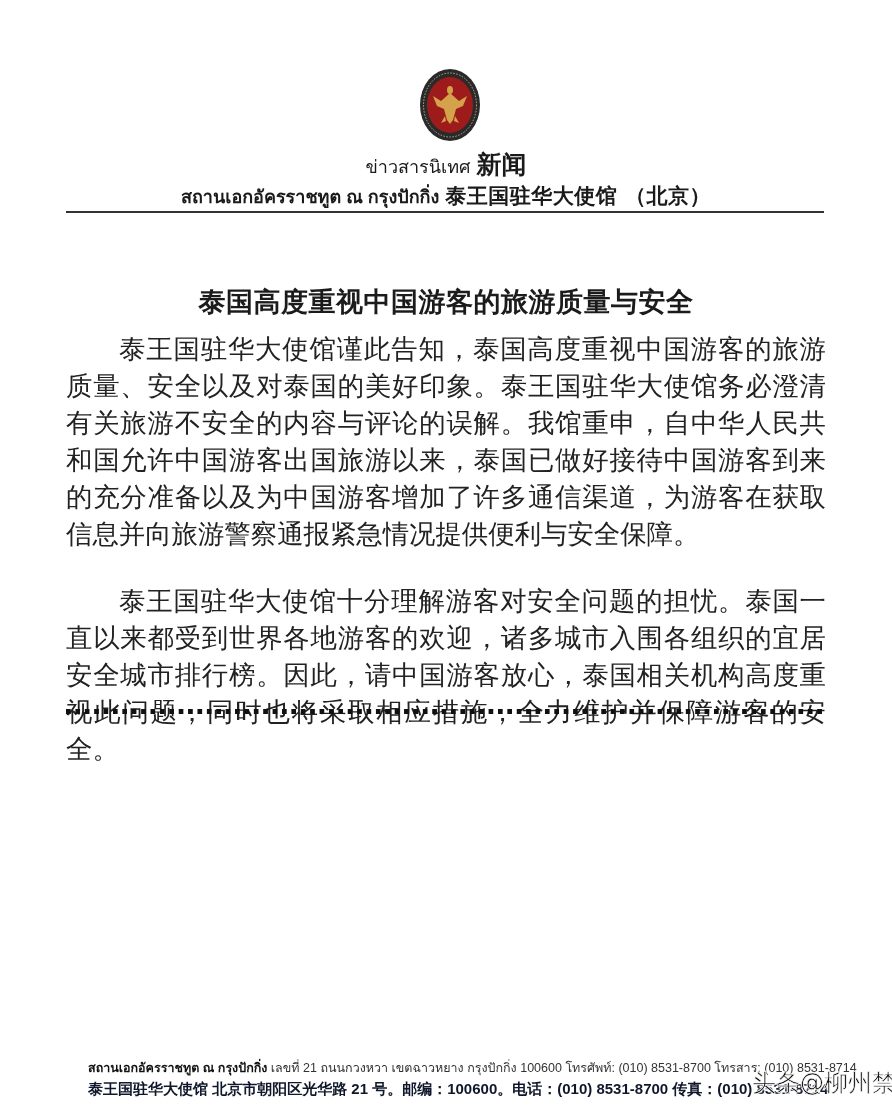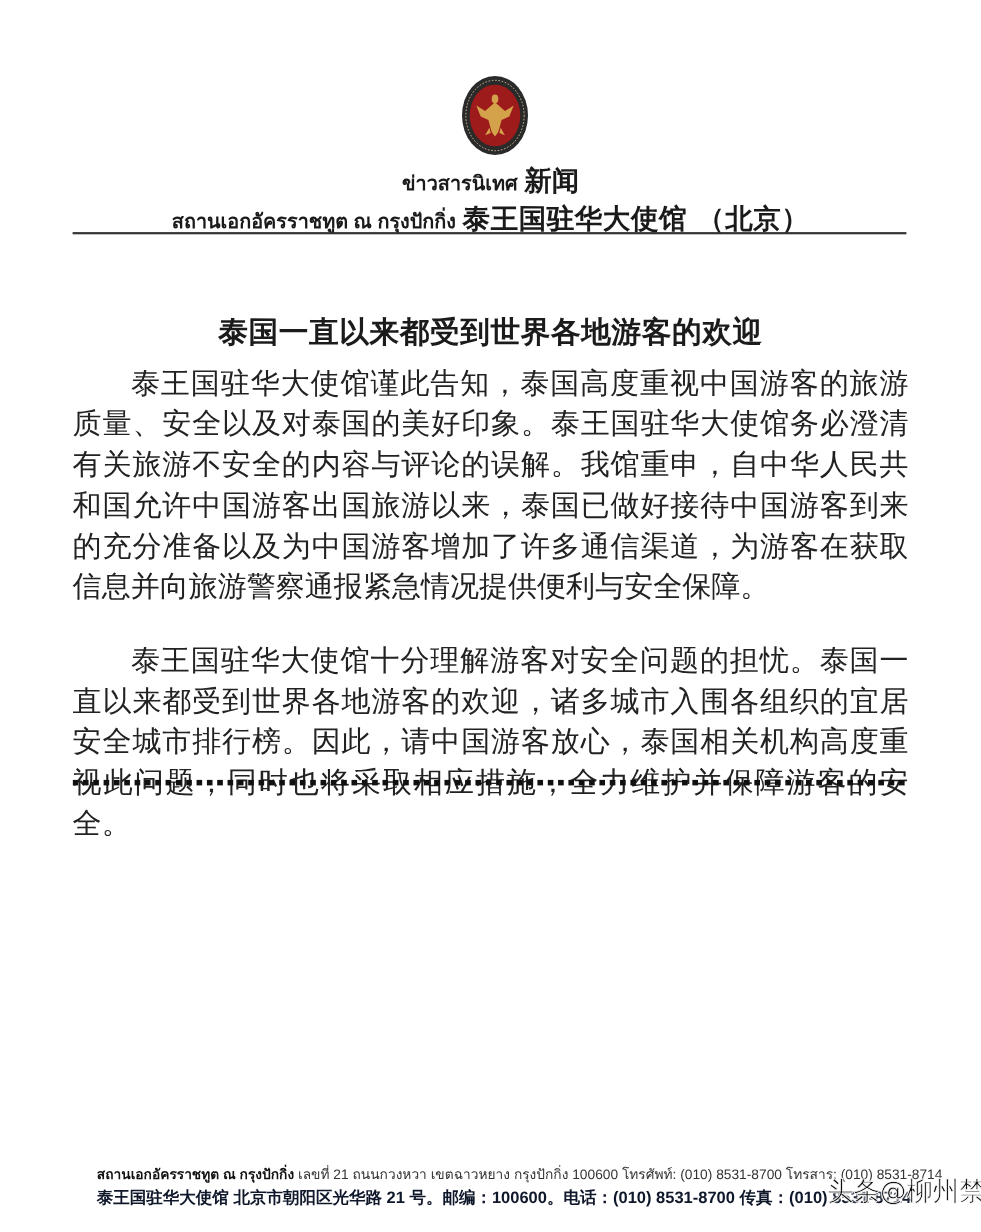--- a/index.html
+++ b/index.html
@@ -1,24 +1,24 @@
 <!DOCTYPE html>
 <html><head>
 <meta charset="utf-8">
 <style>
   html, body { margin:0; padding:0; background:#ffffff; }
   body { width:892px; height:1120px; position:relative; overflow:hidden;
          font-family: "DejaVu Serif", "Liberation Serif", serif; color:#1a1a1a; }
   .logo { position:absolute; left:419px; top:68px; width:62px; height:74px; }
   .hdr1 { position:absolute; left:0; width:892px; top:148px; text-align:center; white-space:nowrap; }
-  .hdr1 .thai { font-family:"Liberation Sans", sans-serif; font-size:18px; font-weight:bold; vertical-align:baseline; }
+  .hdr1 .thai { font-family:"Liberation Sans", sans-serif; font-size:18px; font-weight:normal; vertical-align:baseline; }
   .hdr1 .cn { font-size:25px; font-weight:bold; margin-left:6px; }
   .hdr2 { position:absolute; left:0; width:892px; top:182px; text-align:center; white-space:nowrap; }
   .hdr2 .thai { font-family:"Liberation Sans", sans-serif; font-size:18px; font-weight:bold; }
-  .hdr2 .cn { font-size:25px; font-weight:bold; margin-left:6px; letter-spacing:0.5px; }
+  .hdr2 .cn { font-size:21px; font-weight:bold; margin-left:6px; letter-spacing:0.5px; }
   .hdr-rule { position:absolute; left:66px; width:758px; top:211px; height:2px; background:#333; }
   .title { position:absolute; left:0; width:892px; top:284px; text-align:center;
            font-family:"DejaVu Sans", sans-serif; font-weight:bold; font-size:27px; color:#1b1b1b; letter-spacing:0.5px; }
   .body { position:absolute; left:66px; width:760px; font-size:26.4px; line-height:37px; color:#222; }
   .body p { margin:0; text-indent:53px; text-align:justify; }
   .p1 { top:330px; }
   .p2 { top:582px; }
   .dots { position:absolute; left:66px; width:758px; top:709px; height:5px;
           background-image: linear-gradient(to right, #111 0 5px, transparent 5px 9.4px);
           background-size:9.4px 5px; background-repeat:repeat-x; }
@@ -50,21 +50,21 @@
   <div class="hdr1">
     <span class="thai">ข่าวสารนิเทศ</span><span class="cn">新闻</span>
   </div>
 
   <div class="hdr2">
     <span class="thai">สถานเอกอัครราชทูต ณ กรุงปักกิ่ง</span><span class="cn">泰王国驻华大使馆 （北京）</span>
   </div>
 
   <div class="hdr-rule"></div>
 
-  <div class="title">泰国一直以来都受到世界各地游客的欢迎</div>
+  <div class="title">泰国高度重视中国游客的旅游质量与安全</div>
 
   <div class="body p1">
     <p>泰王国驻华大使馆谨此告知，泰国高度重视中国游客的旅游质量、安全以及对泰国的美好印象。泰王国驻华大使馆务必澄清有关旅游不安全的内容与评论的误解。我馆重申，自中华人民共和国允许中国游客出国旅游以来，泰国已做好接待中国游客到来的充分准备以及为中国游客增加了许多通信渠道，为游客在获取信息并向旅游警察通报紧急情况提供便利与安全保障。</p>
   </div>
 
   <div class="body p2">
     <p>泰王国驻华大使馆十分理解游客对安全问题的担忧。泰国一直以来都受到世界各地游客的欢迎，诸多城市入围各组织的宜居安全城市排行榜。因此，请中国游客放心，泰国相关机构高度重视此问题，同时也将采取相应措施，全力维护并保障游客的安全。</p>
   </div>
 
   <div class="dots"></div>

